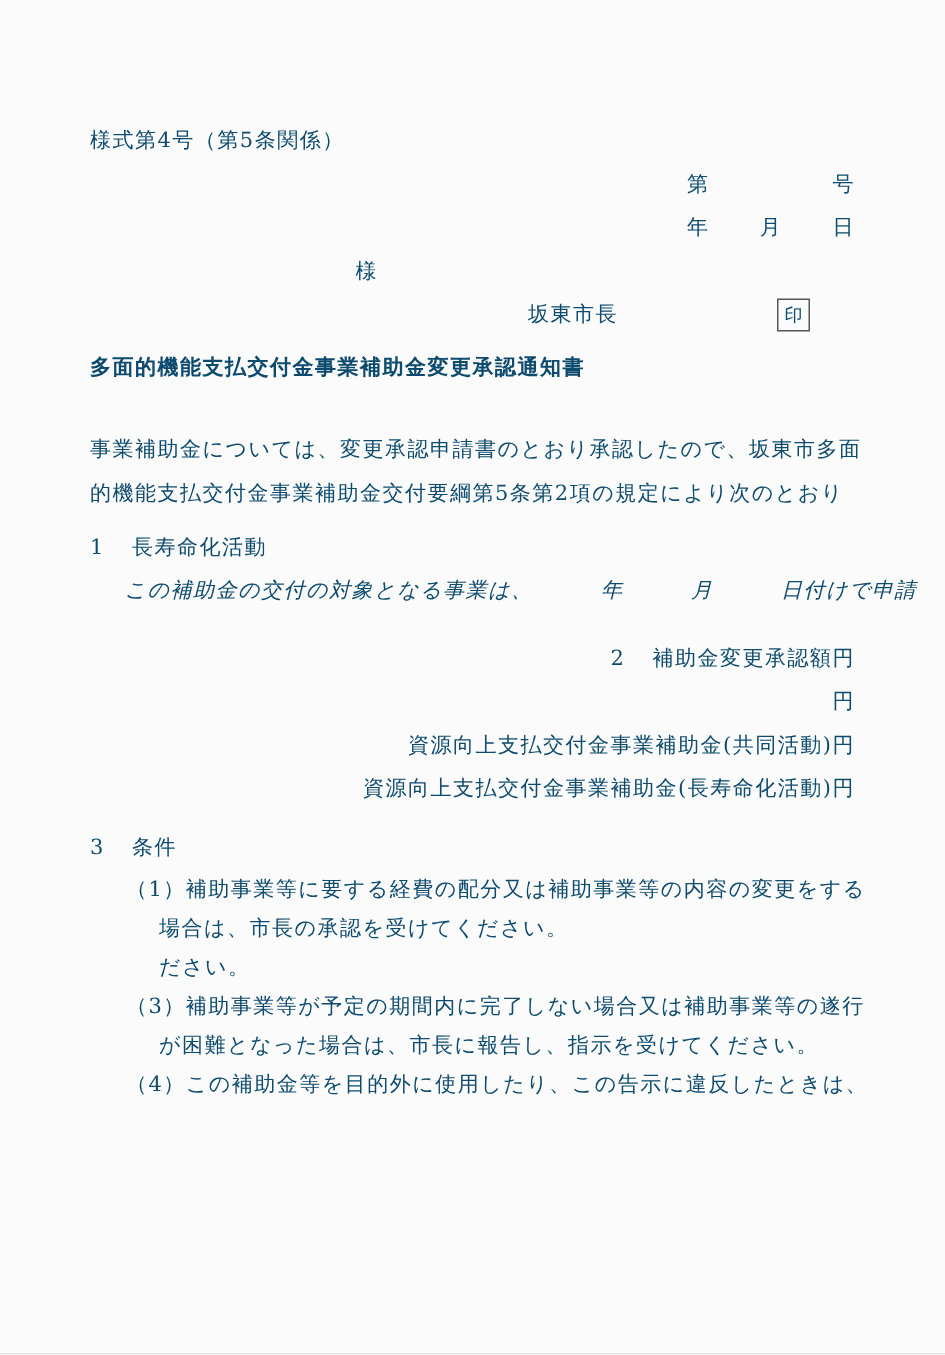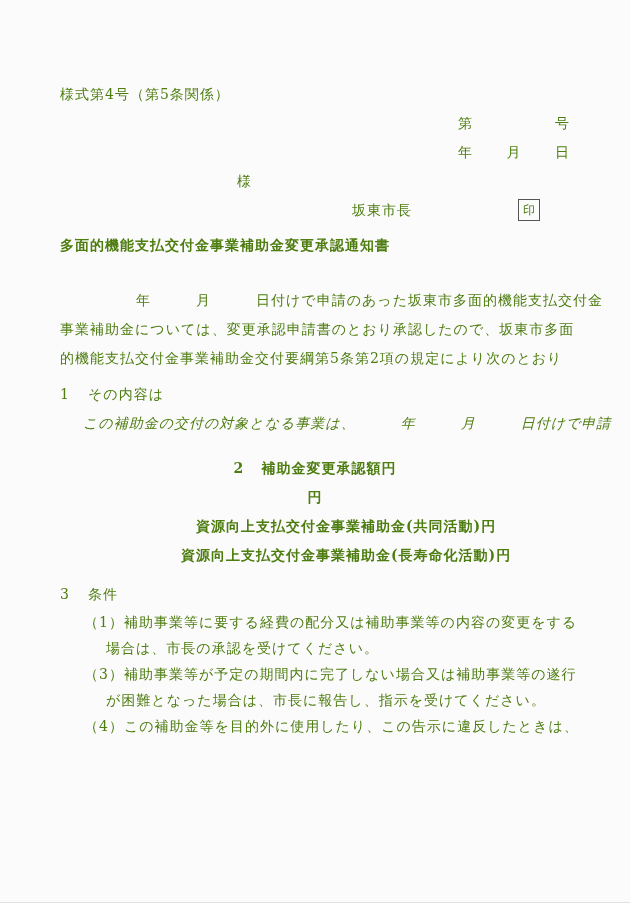--- a/index.html
+++ b/index.html
@@ -7,21 +7,21 @@
     position:relative;
     width:630px;height:903px;
     box-sizing:border-box;
     background:#fbfbfb;
     padding:80px 60px 0 60px;
     overflow:hidden;
     font-family:"DejaVu Serif","Liberation Serif",serif;
     font-size:14px;
     line-height:29px;
     letter-spacing:1px;
-    color:#4d7c0f;
+    color:#0c4a6e;
   }
   .line{white-space:nowrap;}
   
   .right-block{
     display:flex;justify-content:space-between;
     width:112px;margin-left:auto;margin-right:0;
   }
   .addressee-line{margin-left:177px;}
   .sender-line{margin-left:292px;position:relative;}
   .seal{
@@ -32,21 +32,21 @@
     font-size:12px;line-height:1;letter-spacing:0;
   }
   .doc-title{text-align:left;margin-top:6px;font-weight:bold;}
   .opening{margin-top:26px;}
   .opening .l0{padding-left:76px;}
   .secnum{display:inline-block;width:28px;}
   .sec1{margin-top:7px;}
   .sec1 .l0{padding-left:23px;font-style:italic;}
   .sec1 .l1{padding-left:10px;}
   .sec2{margin-top:16px;}
-  .row{display:flex;justify-content:center;font-weight:bold;}
+  .row{display:flex;justify-content:flex-end;}
   .row .left{white-space:nowrap;}
   .uchiwake{display:inline-block;margin-left:19px;margin-right:11px;}
   .row.sub .left{padding-left:62px;}
   .sec3{margin-top:10px;}
   .sec3 .cline{line-height:26px;white-space:nowrap;}
   .sec3 .n{padding-left:24px;}
   .sec3 .c{padding-left:46px;}
   .page-edge{position:absolute;left:0;right:0;bottom:0;height:1px;background:#e2e2e2;}
 </style>
 </head>
@@ -72,28 +72,27 @@
   </div>
 
   <div class="line sender-line">
     <span>坂東市長</span>
     <span class="seal">印</span>
   </div>
 
   <div class="line doc-title">多面的機能支払交付金事業補助金変更承認通知書</div>
 
   <div class="opening">
-    <div class="line l0">年　　　月　　　日付けで申請のあった坂東市多面的機能支払交付金</div>
     <div class="line">事業補助金については、変更承認申請書のとおり承認したので、坂東市多面</div>
     <div class="line">的機能支払交付金事業補助金交付要綱第5条第2項の規定により次のとおり</div>
   </div>
 
   <div class="sec1">
     <div class="line">
-      <span class="secnum">1</span><span>その内容は</span>
+      <span class="secnum">1</span><span>長寿命化活動</span>
     </div>
     <div class="line l0">この補助金の交付の対象となる事業は、　　　年　　　月　　　日付けで申請</div>
   </div>
 
   <div class="sec2">
     <div class="row">
       <span class="left"><span class="secnum">2</span><span>補助金変更承認額</span></span>
       <span>円</span>
     </div>
     <div class="row">
@@ -108,19 +107,20 @@
       <span>円</span>
     </div>
   </div>
 
   <div class="sec3">
     <div class="line">
       <span class="secnum">3</span><span>条件</span>
     </div>
     <div class="cline n">（1）補助事業等に要する経費の配分又は補助事業等の内容の変更をする</div>
     <div class="cline c">場合は、市長の承認を受けてください。</div>
+    <div class="cline c">ださい。</div>
     <div class="cline n">（3）補助事業等が予定の期間内に完了しない場合又は補助事業等の遂行</div>
     <div class="cline c">が困難となった場合は、市長に報告し、指示を受けてください。</div>
     <div class="cline n">（4）この補助金等を目的外に使用したり、この告示に違反したときは、</div>
   </div>
 
   <div class="page-edge"></div>
 </div>
 
 </body></html>

